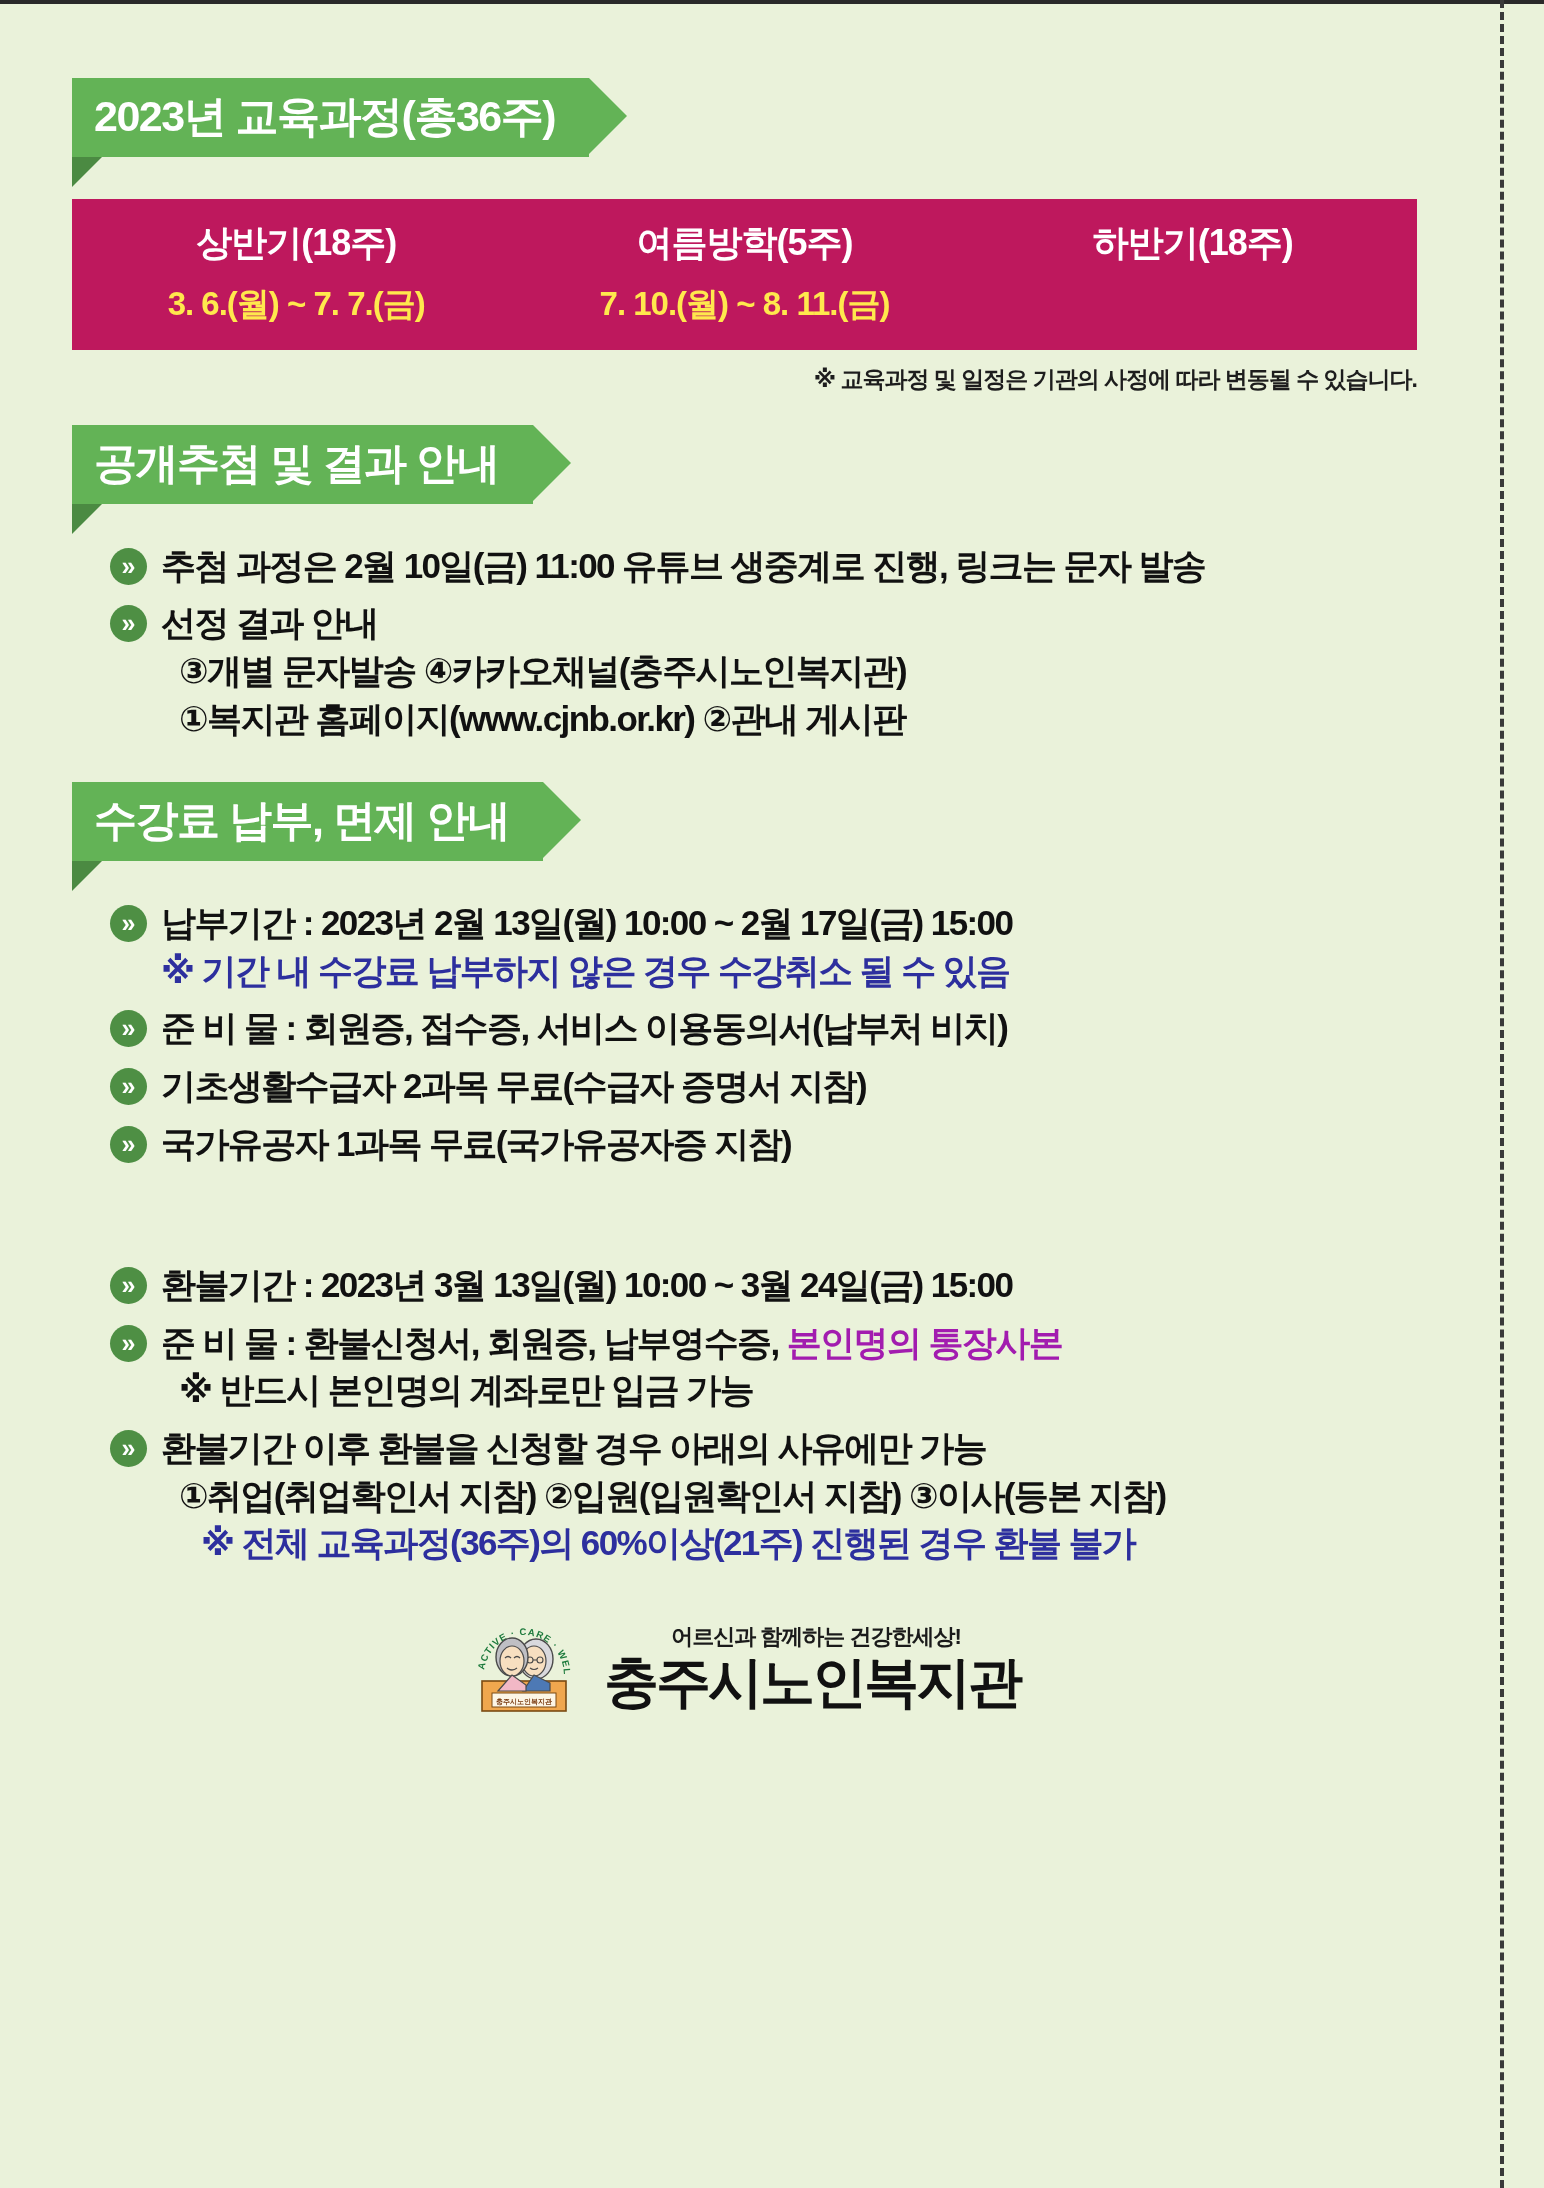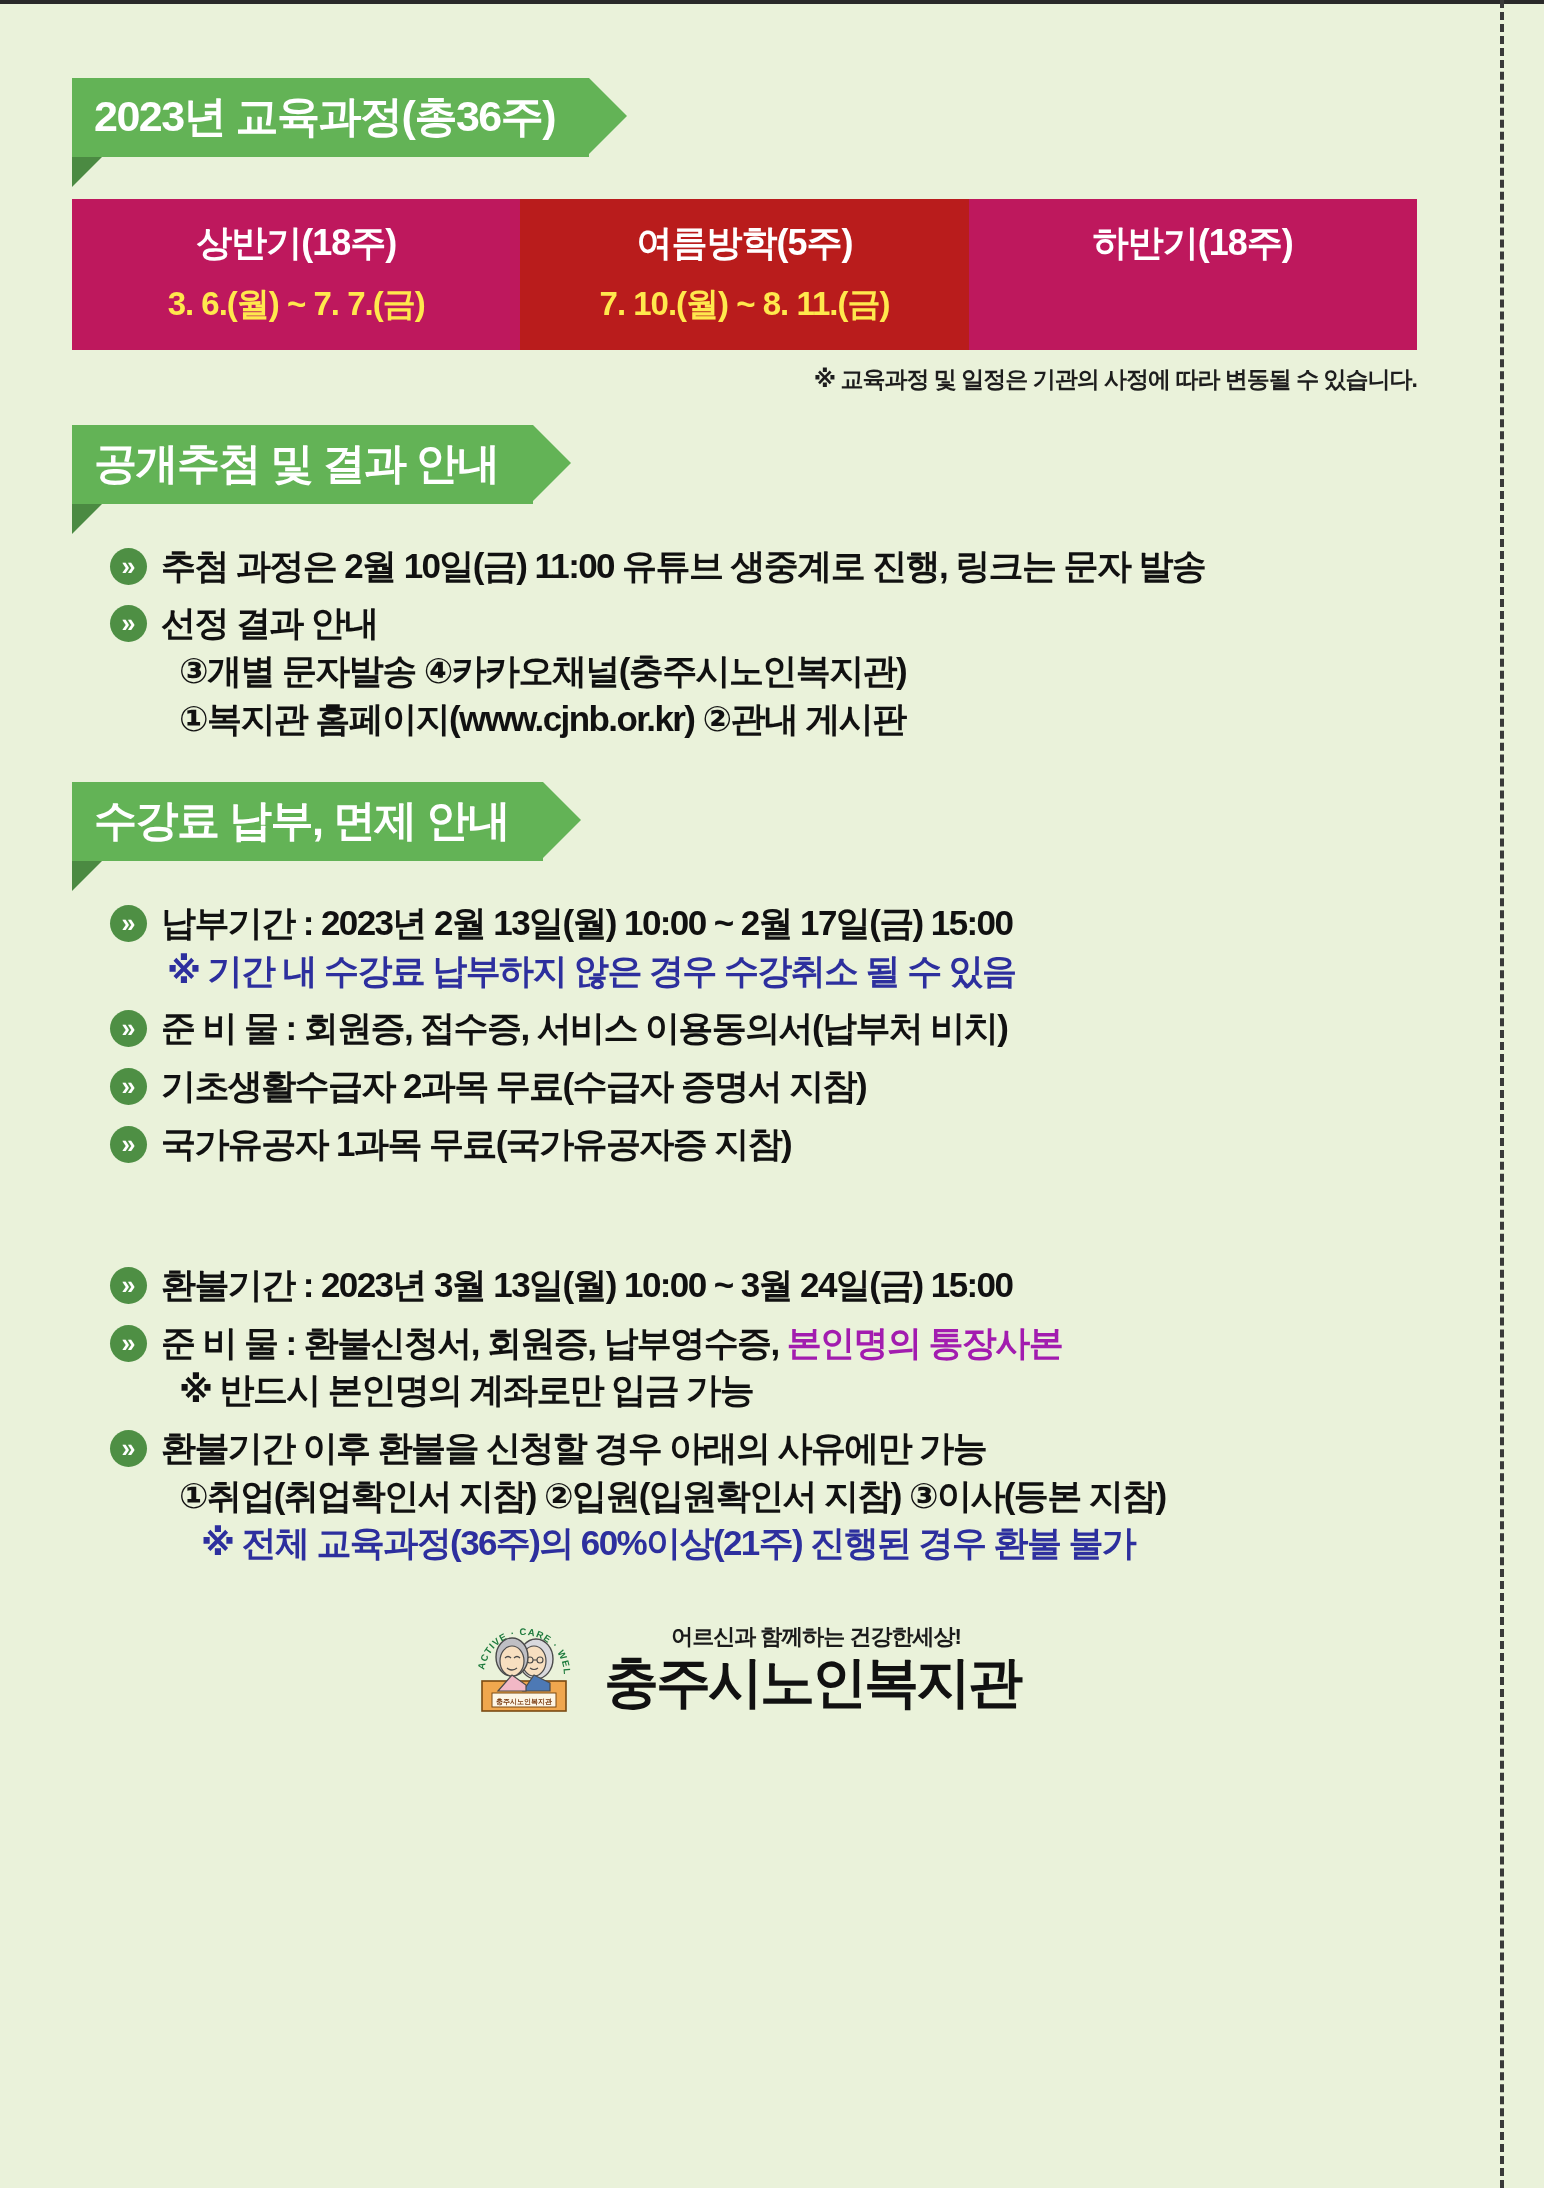--- a/index.html
+++ b/index.html
@@ -89,21 +89,21 @@
     display: flex;
     margin: 42px 0 0 72px;
     width: 1345px;
   }
   .sched-col {
     flex: 1 1 0;
     text-align: center;
     padding: 22px 0 26px 0;
   }
   .sched-col.dark  { background: #be185d; }
-  .sched-col.light { background: #b91c1c; }
+  .sched-col.light { background: #be185d; }
   .sched-title {
     color: #ffffff;
     font-size: 36px;
     font-weight: bold;
     letter-spacing: -1px;
     line-height: 1.2;
   }
   .sched-date {
     color: #ffe84d;
     font-size: 33px;
@@ -161,21 +161,21 @@
     letter-spacing: -1.6px;
     line-height: 1.36;
     margin-left: 18px;
   }
   .note-blue {
     font-size: 35px;
     font-weight: bold;
     color: #2d2f9e;
     letter-spacing: -1.6px;
     line-height: 1.36;
-    margin-left: 6px;
+    margin-left: 0;
   }
   .note-blue.indented { margin-left: 40px; }
   .red { color: #a21caf; }
 
   
   .footer {
     display: flex;
     align-items: center;
     justify-content: center;
     margin-top: 46px;

